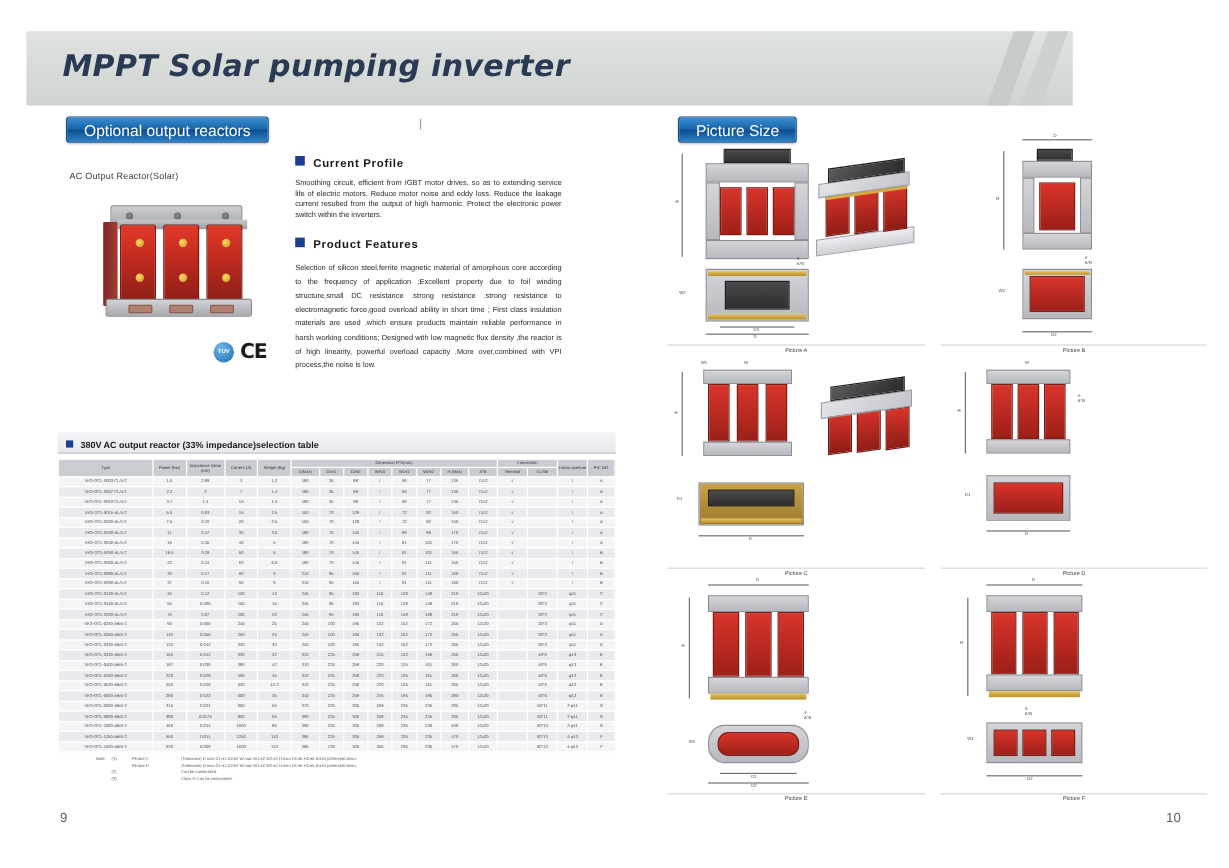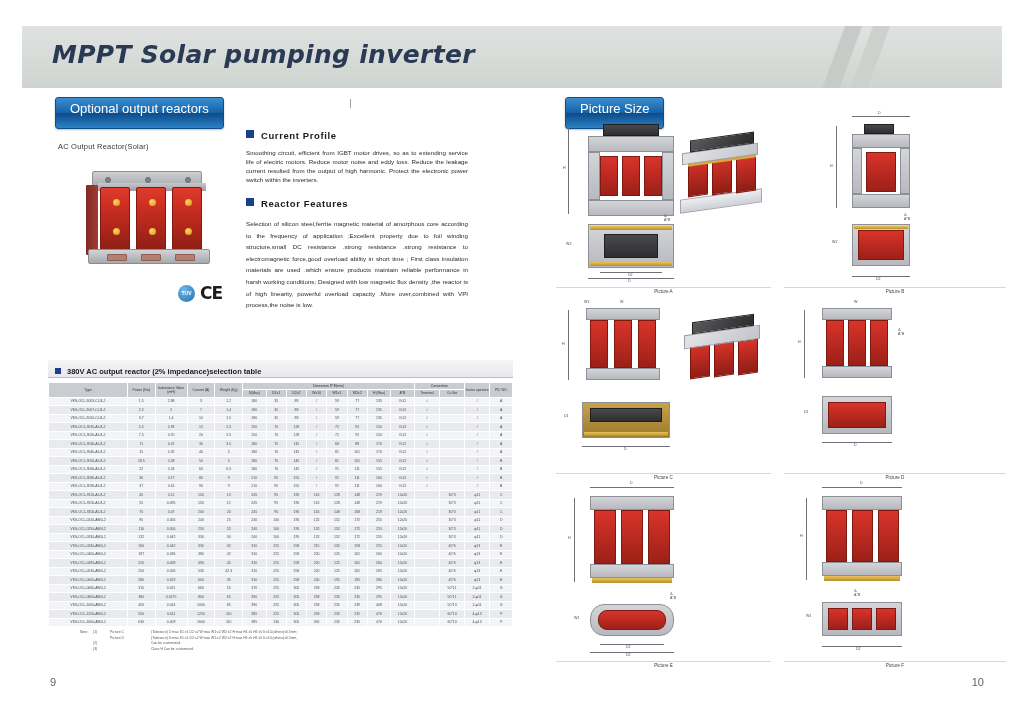--- a/index.html
+++ b/index.html
@@ -8,21 +8,21 @@
     width:1024px; height:723px;
     background:#ffffff;
     font-family:"Liberation Sans", sans-serif;
     color:#1a1a1a;
     overflow:hidden;
     position:relative;
   }
 
   
   .header {
-    position:absolute; left:22px; top:26px; width:980px; height:62px;
+    position:absolute; left:22px; top:26px; width:872px; height:62px;
     background:linear-gradient(to bottom,#dfe2e0 0%,#d7dbd8 55%,#cfd4d0 100%);
     overflow:hidden;
   }
   .header-title {
     position:absolute; left:30px; top:14px;
     font-size:25px; font-style:italic; font-weight:bold;
     color:#2b3a54; letter-spacing:.3px;
     font-family:"DejaVu Sans", sans-serif;
   }
   .slash { position:absolute; top:-12px; width:17px; height:96px;
@@ -39,21 +39,21 @@
   }
   .logo-tri {
     width:0;height:0;border-left:13px solid transparent;
     border-right:13px solid transparent;border-bottom:21px solid #1e2a44;
     display:inline-block; margin:0 1px 3px 1px;
   }
   .logo-sub { font-size:8.5px; color:#44506a; letter-spacing:1px; margin-top:1px; }
 
   
   .pill {
-    position:absolute; height:32px; padding:0 14px;
+    position:absolute; height:22px; padding:0 14px;
     background:linear-gradient(to bottom,#3a8fd0 0%,#1763a8 48%,#0d4c8d 52%,#2b81c4 100%);
     border:1px solid #0d4c8d; border-radius:3px;
     color:#fff; font-size:13px; line-height:21px; white-space:nowrap;
     box-shadow:0 1px 2px rgba(0,0,0,.25);
   }
   #pill-left  { left:55px; top:97px; }
   #pill-right { left:565px; top:97px; }
 
   .tick { position:absolute; left:350px; top:99px; width:1px; height:9px; background:#9aa3ad; }
 
@@ -240,26 +240,26 @@
   <div class="cert-circle">TUV</div>
   <div class="cert-ce">CE</div>
 </div>
 
 <div class="h-block" id="h-profile">
   <span class="sq"></span><span>Current  Profile</span>
 </div>
 <div class="para" id="p-profile">Smoothing circuit, efficient from IGBT motor drives, so as to extending service life of electric motors. Reduce motor noise and eddy loss. Reduce the leakage current resulted from the output of high harmonic. Protect the electronic power switch within the inverters.</div>
 
 <div class="h-block" id="h-features">
-  <span class="sq"></span><span>Reactor  Features</span>
+  <span class="sq"></span><span>Product  Features</span>
 </div>
 <div class="para" id="p-features">Selection of silicon steel,ferrite magnetic material of amorphous core according to the frequency of application ;Excellent property due to foil winding structure,small DC resistance .strong resistance .strong resistance to electromagnetic force,good overload ability in short time ; First class insulation materials are used .which ensure products maintain reliable performance in harsh working conditions; Designed with low magnetic flux density ,the reactor is of high linearity, powerful overload capacity .More over,combined with VPI process,the noise is low.</div>
 
 <div class="table-title-bar">
-  <span class="sq"></span><span class="txt">380V AC output reactor (2% impedance)selection table</span>
+  <span class="sq"></span><span class="txt">380V AC output reactor (33% impedance)selection table</span>
 </div>
 
 <table class="specs">
   <colgroup>
     <col style="width:74px">
       <col style="width:26px">
       <col style="width:30px">
       <col style="width:26px">
       <col style="width:26px">
     <col style="width:22px">

